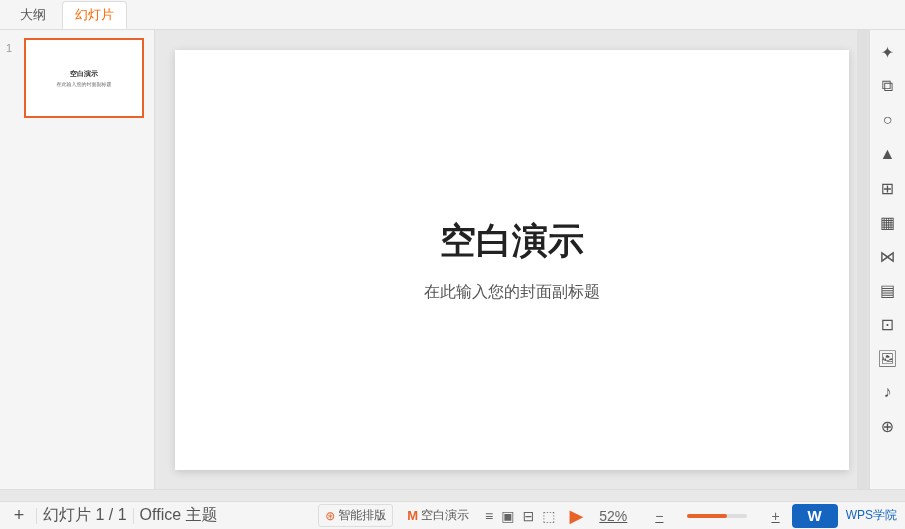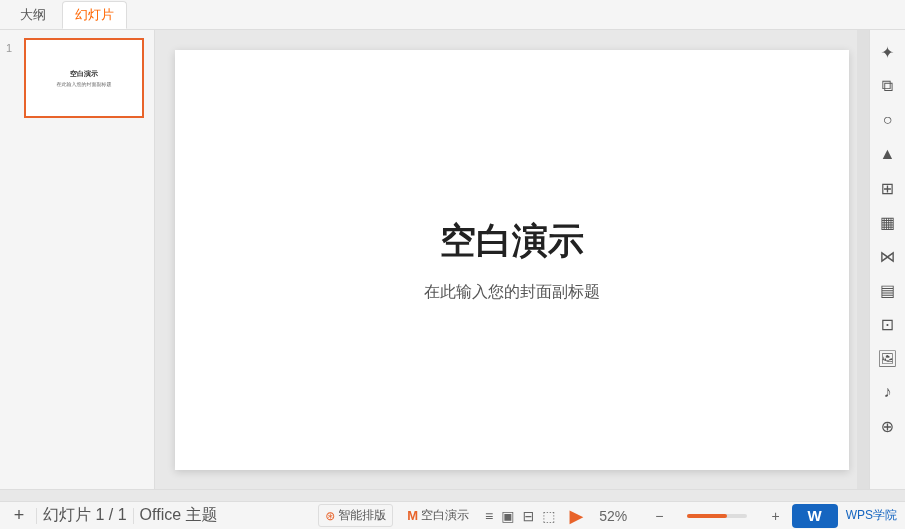--- a/index.html
+++ b/index.html
@@ -244,20 +244,21 @@
       color: #666;
       font-size: 14px;
       padding: 2px 4px;
     }
     .zoom-control {
       display: flex;
       align-items: center;
       gap: 20px;
       font-size: 12px;
       color: #555;
+      text-decoration: underline;
     }
     .zoom-slider {
       width: 60px;
       height: 4px;
       background: #ddd;
       border-radius: 2px;
       position: relative;
     }
     .zoom-slider-fill {
       width: 40px;

